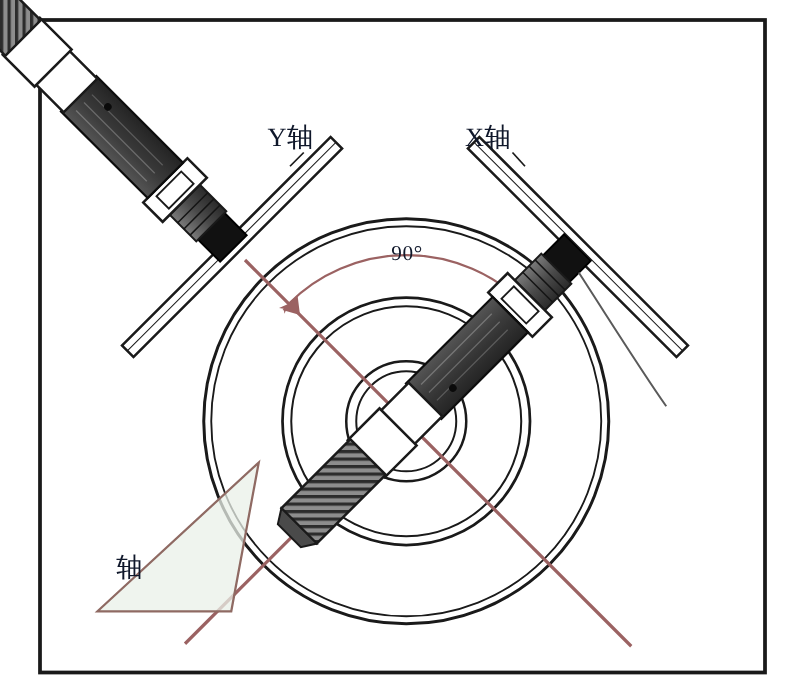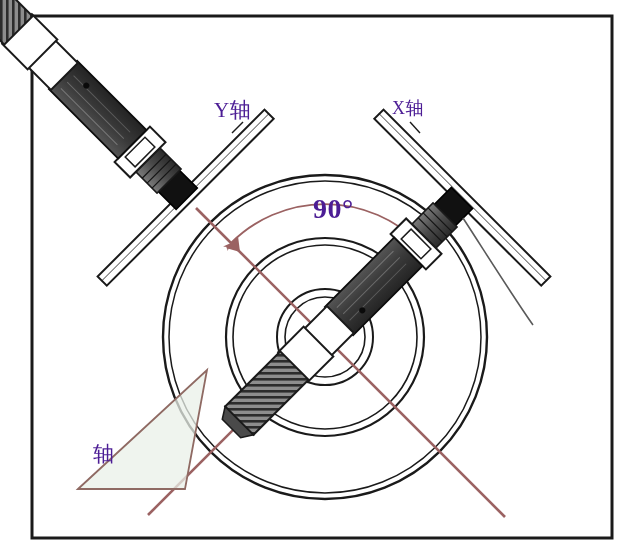--- a/index.html
+++ b/index.html
@@ -6,28 +6,28 @@
   #root{
     position:relative;
     width:640px;height:550px;
     background:#ffffff;
     font-family:"Liberation Serif", serif;
     overflow:hidden;
   }
   #canvas{position:absolute;left:0;top:0;width:640px;height:550px;}
   .lbl{
     position:absolute;
-    color:#4c1d95;
+    color:#0f172a;
     white-space:nowrap;
     font-family:"Liberation Serif", serif;
     letter-spacing:0.5px;
   }
   #label-y-axis{left:214px;top:96px;font-size:21px;}
-  #label-x-axis{left:392px;top:96px;font-size:18px;}
-  #label-angle{left:313px;top:193px;font-size:28px;font-weight:bold;}
+  #label-x-axis{left:372px;top:96px;font-size:21px;}
+  #label-angle{left:313px;top:193px;font-size:17px;}
   #label-probe{left:506px;top:326px;font-size:22px;}
   #label-shaft{left:93px;top:440px;font-size:21px;}
 </style>
 </head>
 <body>
 
 <div id="root">
 
   <svg id="canvas" viewBox="0 0 640 550">
     <defs>

